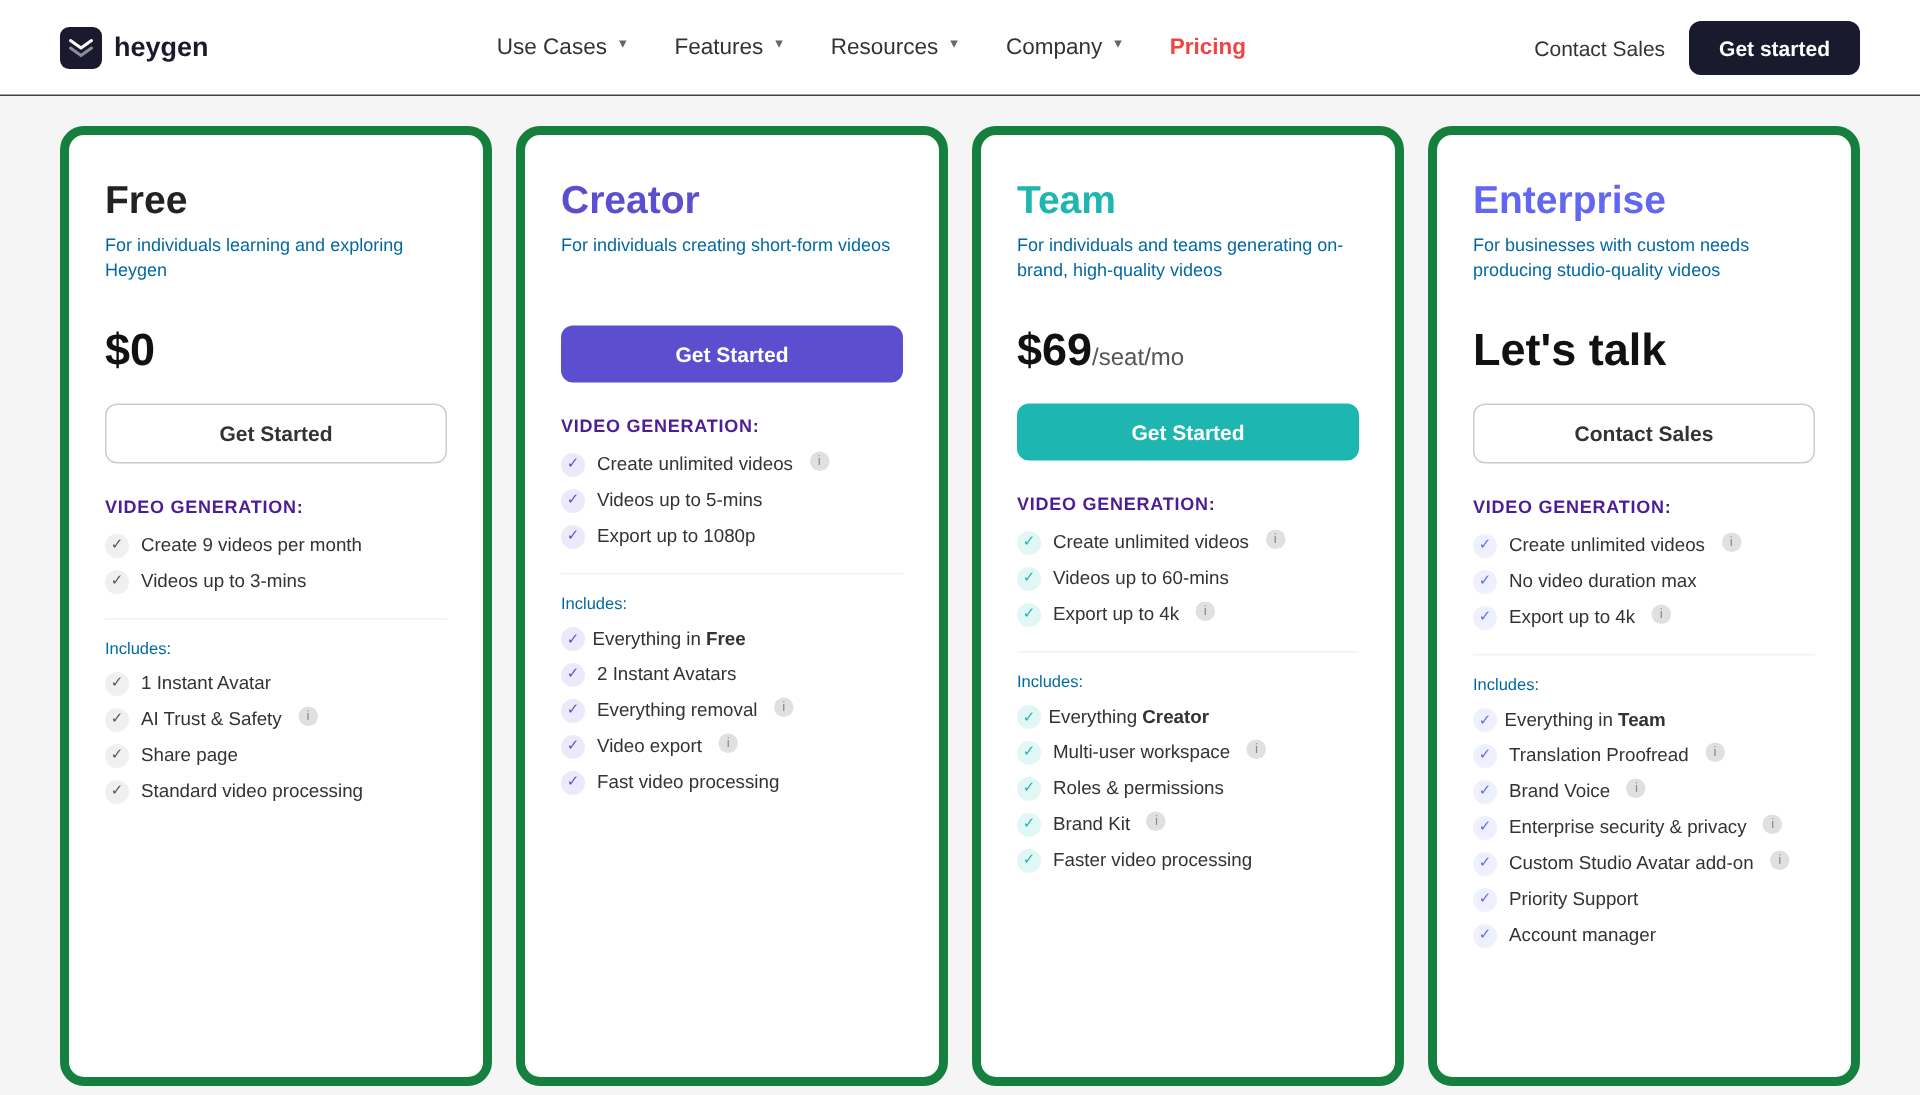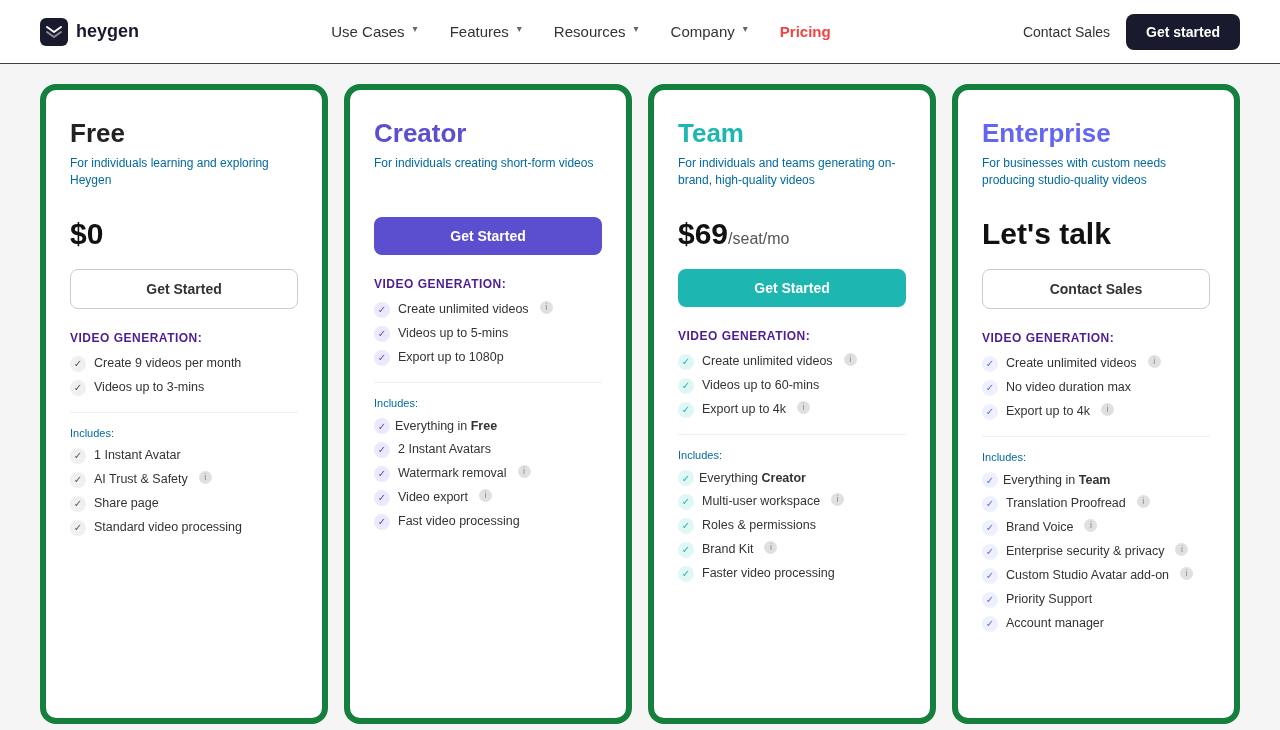--- a/index.html
+++ b/index.html
@@ -341,21 +341,21 @@
         <span class="feature-check" style="background:#ede9fb;color:#5b4fcf;border-radius:50%;width:16px;height:16px;display:flex;align-items:center;justify-content:center;font-size:10px;flex-shrink:0;">✓</span>
         <span>Everything in <strong>Free</strong></span>
       </div>
       <ul class="feature-list">
         <li class="feature-item">
           <span class="feature-check">✓</span>
           <span>2 Instant Avatars</span>
         </li>
         <li class="feature-item">
           <span class="feature-check">✓</span>
-          <span>Watermark removal</span>
+          <span>Everything removal</span>
           <span class="info-dot">i</span>
         </li>
         <li class="feature-item">
           <span class="feature-check">✓</span>
           <span>Video export</span>
           <span class="info-dot">i</span>
         </li>
         <li class="feature-item">
           <span class="feature-check">✓</span>
           <span>Fast video processing</span>

